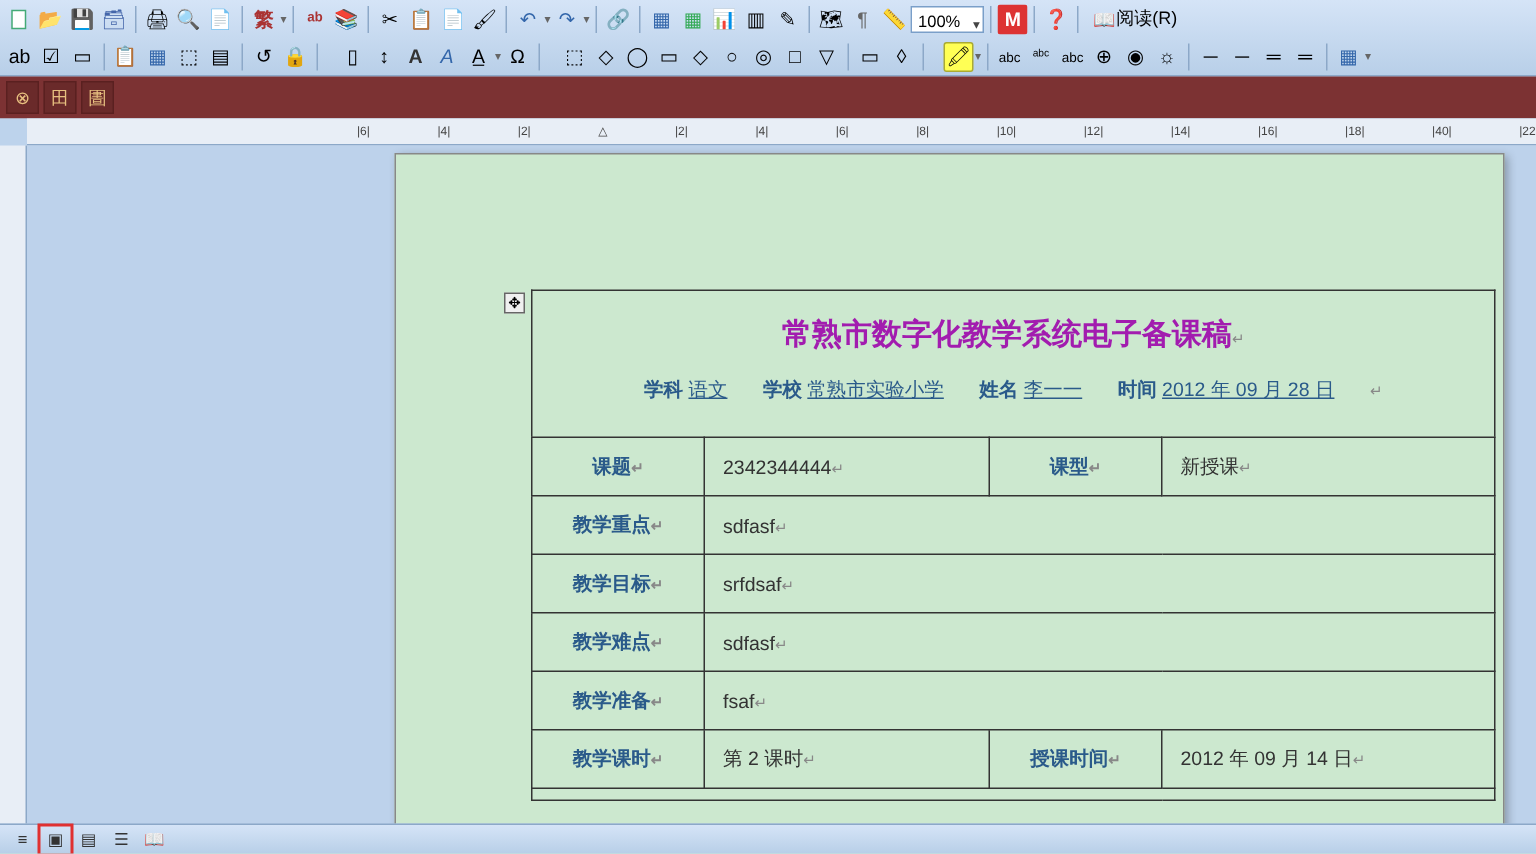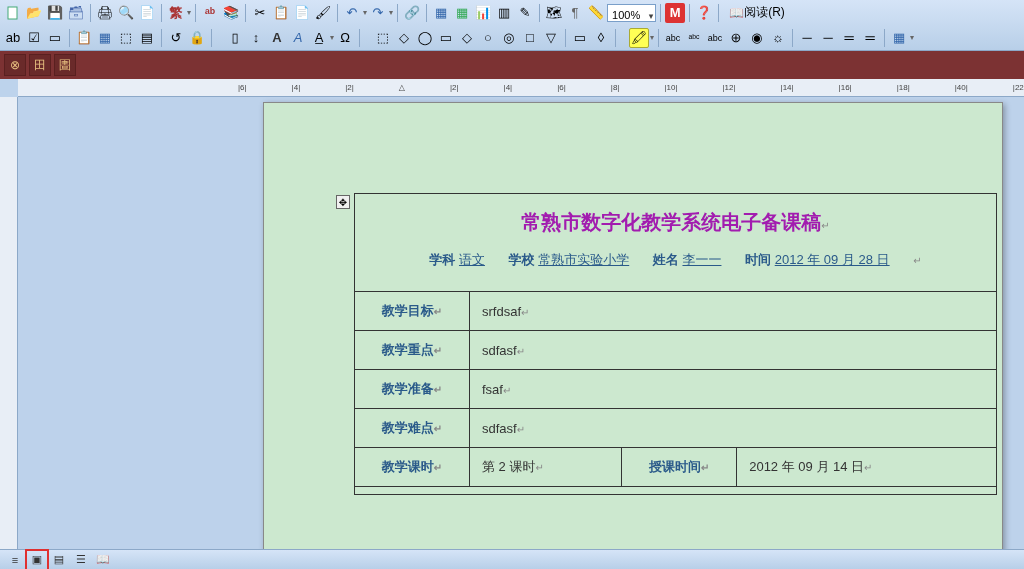--- a/index.html
+++ b/index.html
@@ -362,35 +362,41 @@
           <span class="uline">常熟市实验小学</span>
           <b>姓名</b>
           <span class="uline">李一一</span>
           <b>时间</b>
           <span class="uline">2012 年 09 月 28 日</span>
           <span class="para-mark">↵</span>
         </div>
       </div>
       <table class="doc-table">
         <tbody>
+            <tr>
+          <td class="lbl"><span>课题</span><span class="para-mark">↵</span></td>
+          <td class="val" style="width:190px"><span>2342344444</span><span class="para-mark">↵</span></td>
+          <td class="lbl" style="width:115px"><span>课型</span><span class="para-mark">↵</span></td>
+          <td class="val"><span>新授课</span><span class="para-mark">↵</span></td>
+        </tr>
+        <tr>
+          <td class="lbl"><span>教学重点</span><span class="para-mark">↵</span></td>
+          <td class="val" colspan="3"><span>sdfasf</span><span class="para-mark">↵</span></td>
+        </tr>
         <tr>
           <td class="lbl"><span>教学目标</span><span class="para-mark">↵</span></td>
           <td class="val" colspan="3"><span>srfdsaf</span><span class="para-mark">↵</span></td>
         </tr>
         <tr>
-          <td class="lbl"><span>教学重点</span><span class="para-mark">↵</span></td>
+          <td class="lbl"><span>教学难点</span><span class="para-mark">↵</span></td>
           <td class="val" colspan="3"><span>sdfasf</span><span class="para-mark">↵</span></td>
         </tr>
         <tr>
           <td class="lbl"><span>教学准备</span><span class="para-mark">↵</span></td>
           <td class="val" colspan="3"><span>fsaf</span><span class="para-mark">↵</span></td>
-        </tr>
-        <tr>
-          <td class="lbl"><span>教学难点</span><span class="para-mark">↵</span></td>
-          <td class="val" colspan="3"><span>sdfasf</span><span class="para-mark">↵</span></td>
         </tr>
         <tr>
           <td class="lbl"><span>教学课时</span><span class="para-mark">↵</span></td>
           <td class="val"><span>第 2 课时</span><span class="para-mark">↵</span></td>
           <td class="lbl"><span>授课时间</span><span class="para-mark">↵</span></td>
           <td class="val"><span>2012 年 09 月 14 日</span><span class="para-mark">↵</span></td>
         </tr>
         <tr>
               <td colspan="4" style="height:8px;padding:2px"></td>
             </tr>

